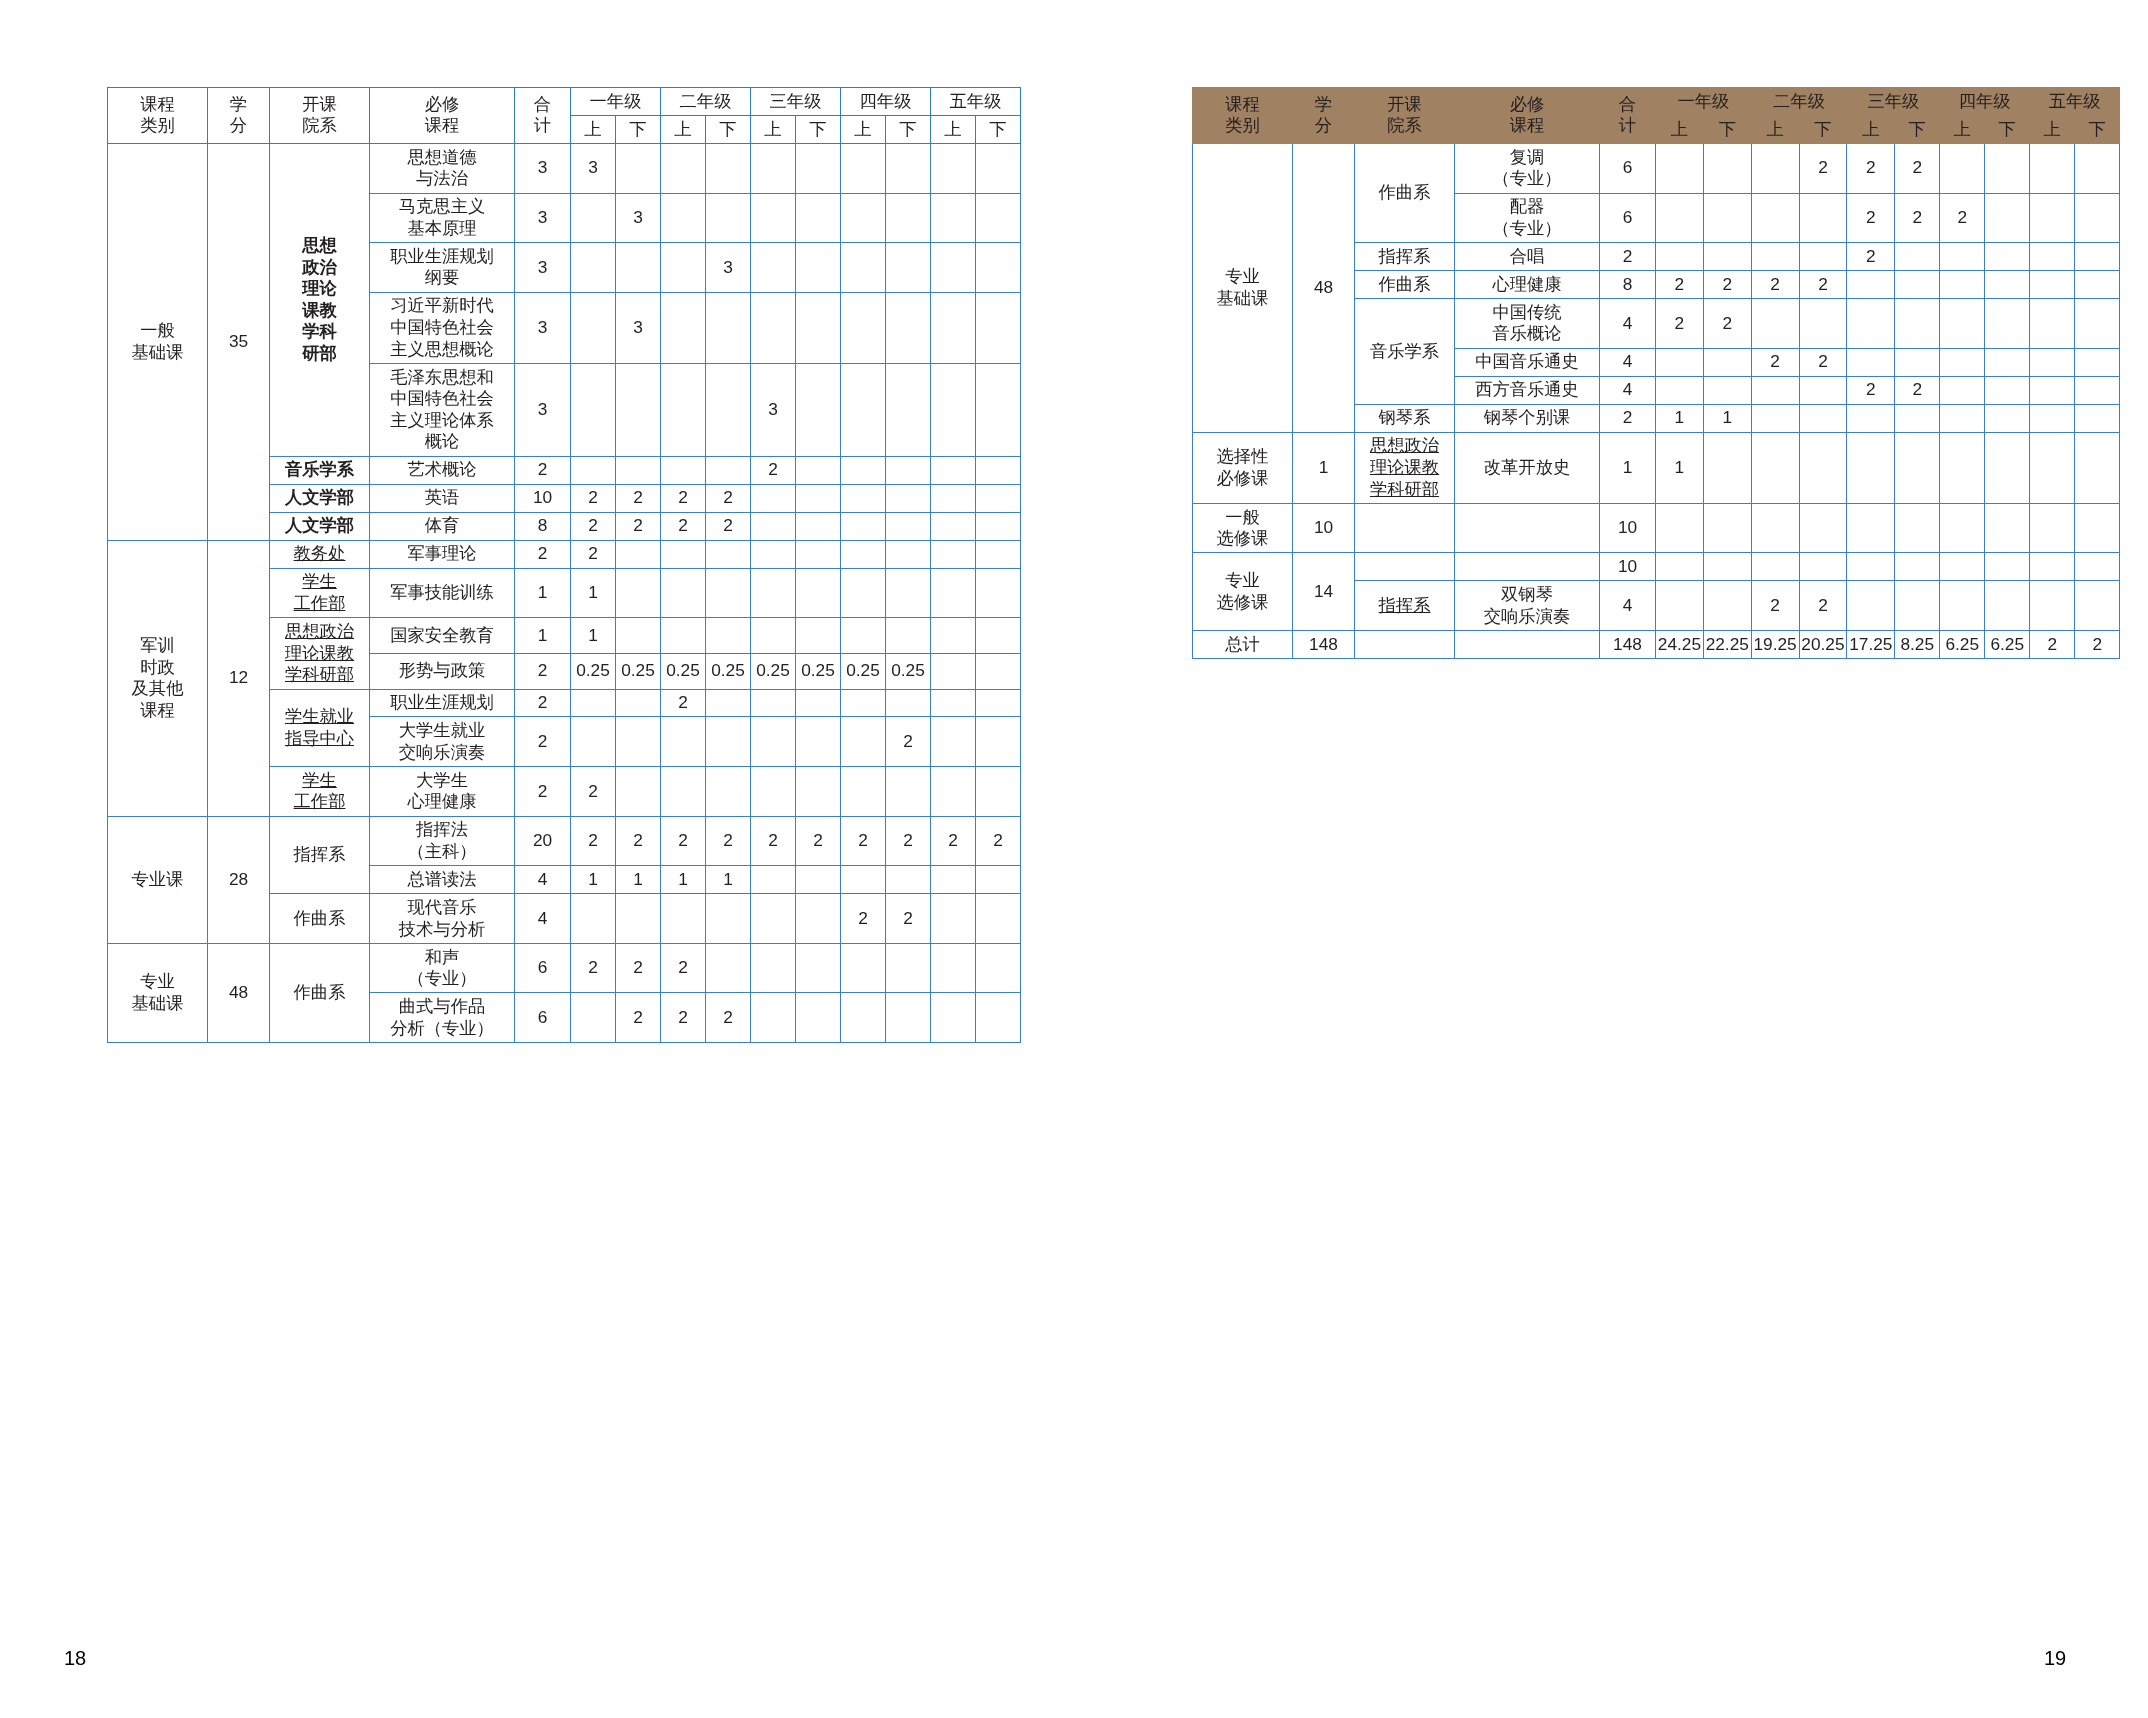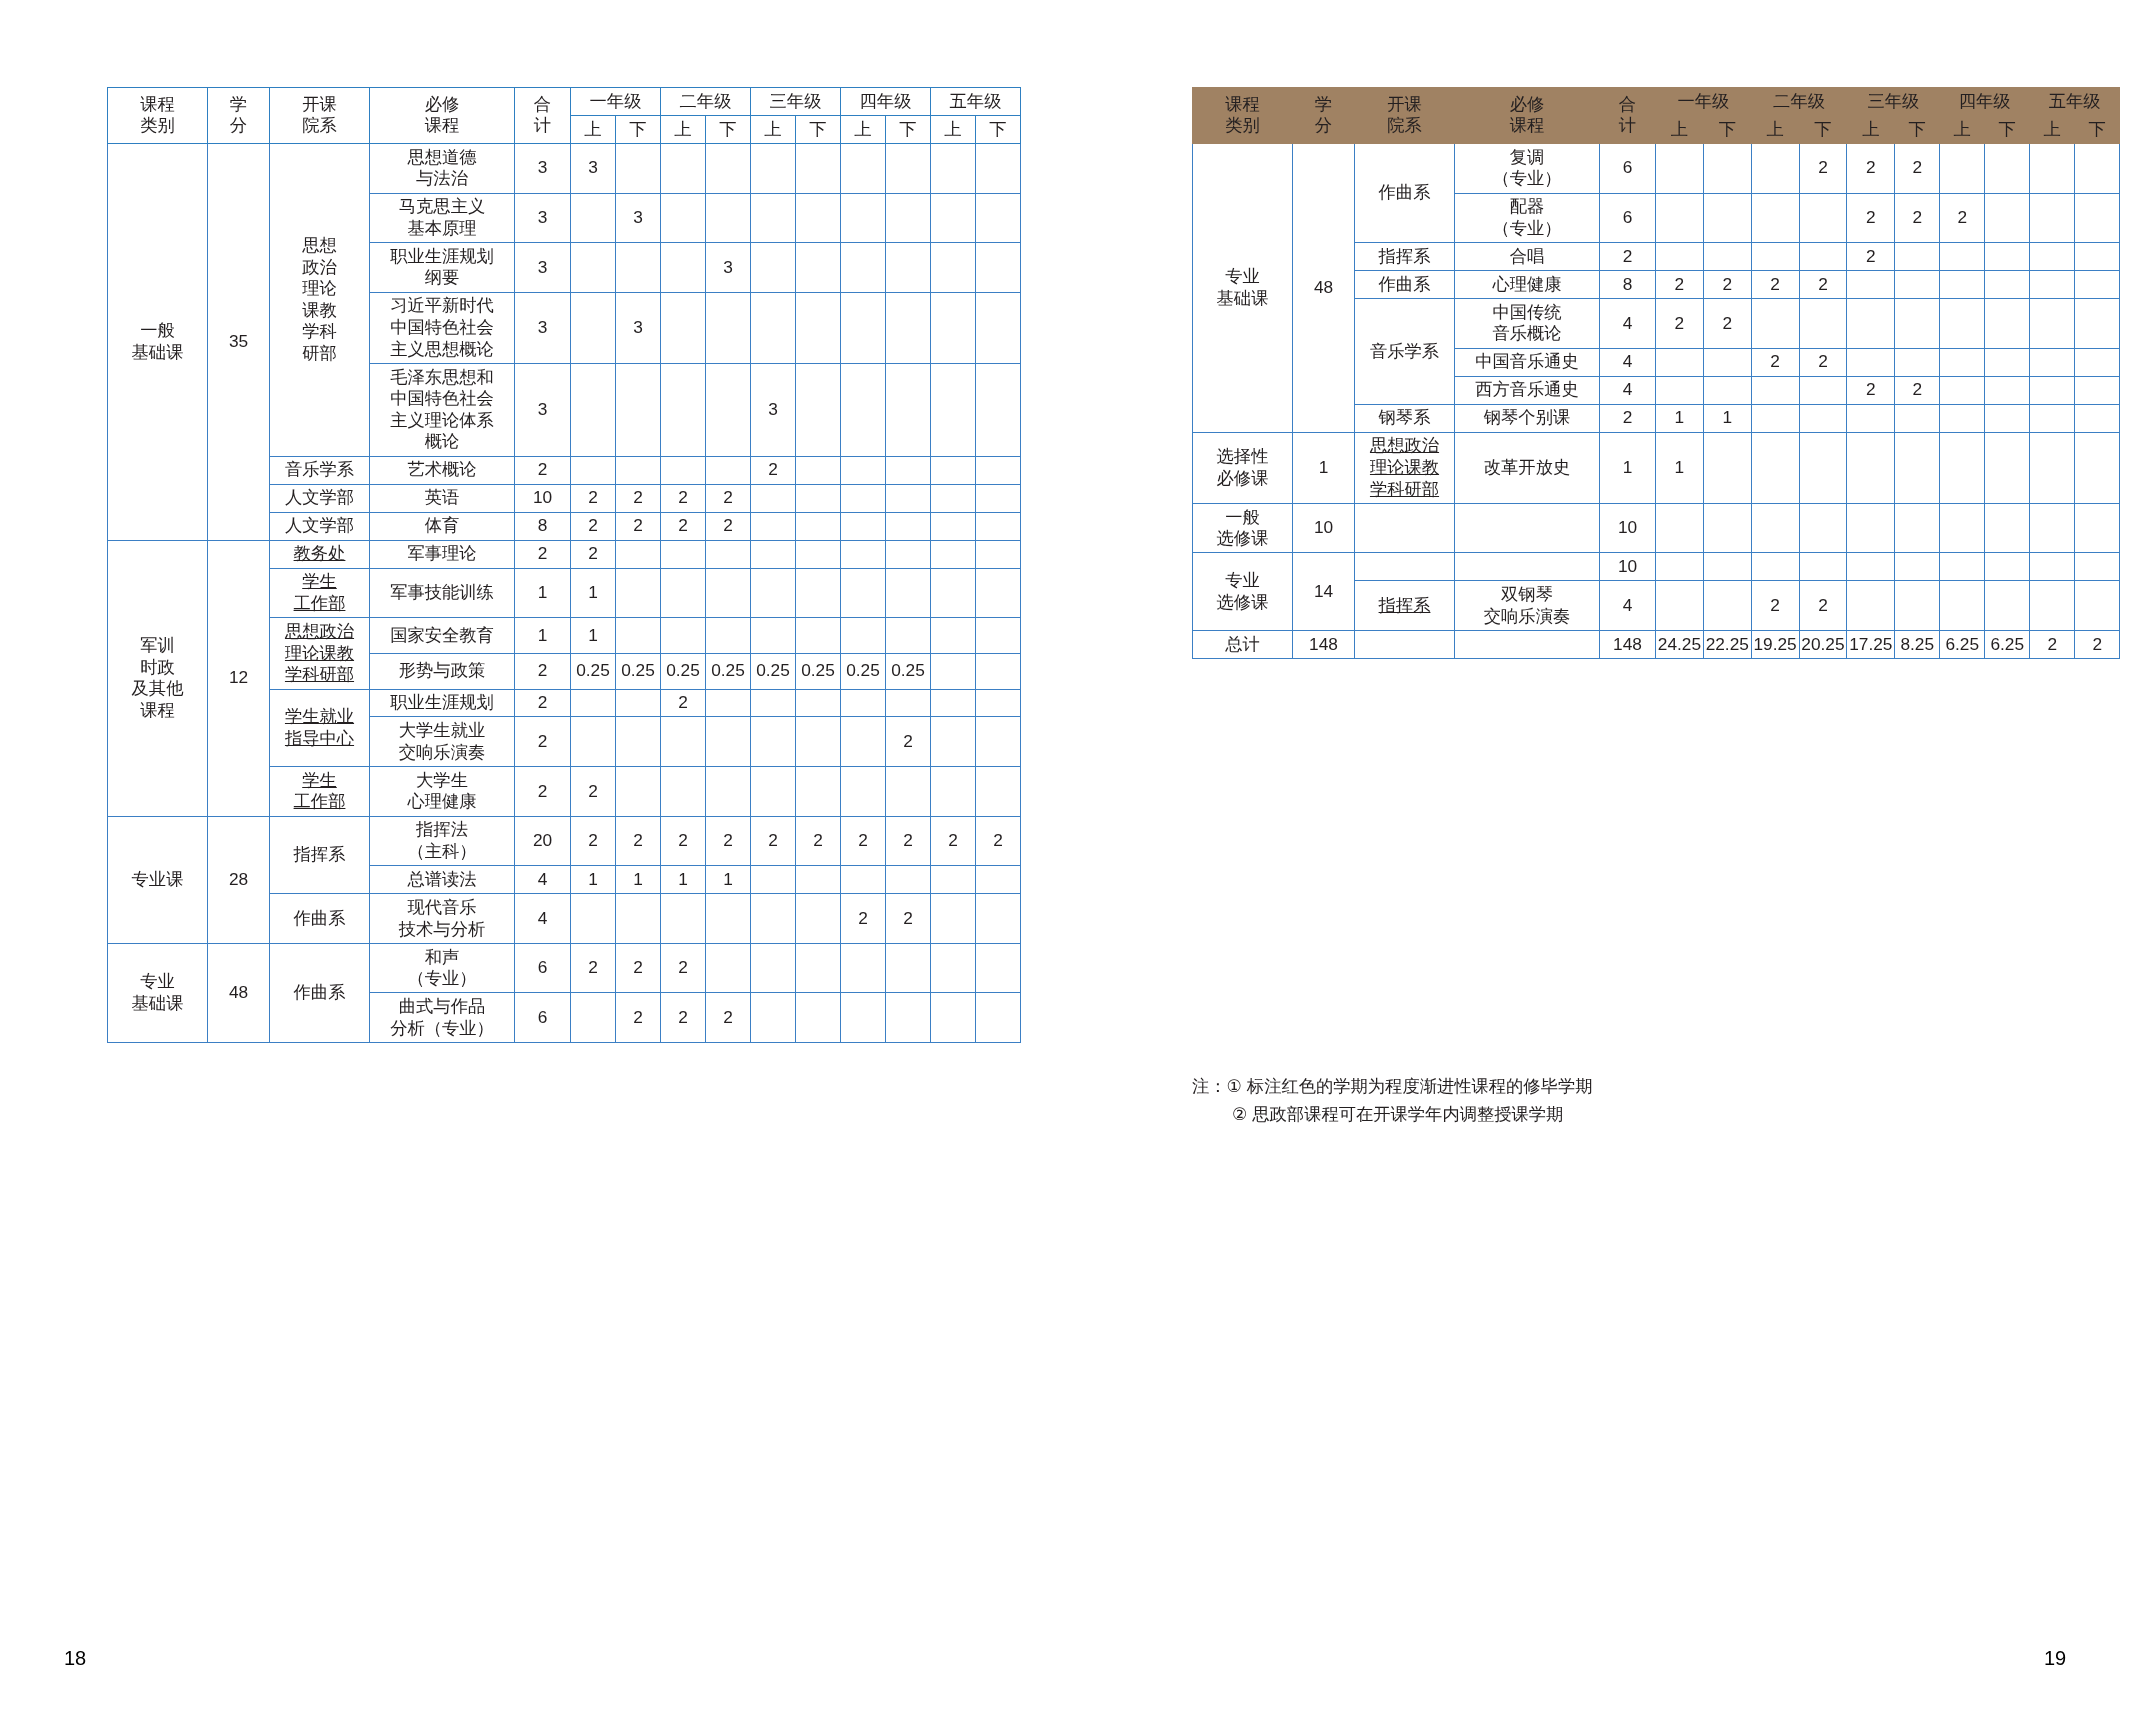--- a/index.html
+++ b/index.html
@@ -35,21 +35,21 @@
     border:0.9px solid #2e7fc1 !important;
   }
   .hdr.brown{background:#a08263;border:0.9px solid #a08263 !important;}
 
   .blue-border td{border:0.9px solid #3b7fc4;}
   .brown-border td{border:0.9px solid #b09272;}
   .gray-border td{border:0.9px solid #9d9d9d;}
 
   
   .cat-blue{background:#e9f6fb;color:#1a6fb0;}
-  .dept-blue{background:#e9f6fb;color:#1a6fb0;}
+  .dept-blue{background:#e9f6fb;color:#1a6fb0;font-weight:bold;}
   .course-blue{background:#e9f6fb;color:#1a6fb0;}
   .cat-gray{background:#e0e0e0;}
   .dept-gray{background:#ededed;text-decoration:underline;}
   .course-gray{background:#f2f2f2;}
   .cell-gray{background:#f2f2f2;}
   .cat-brown{background:#f4efe8;color:#8a6a46;}
   .dept-brown{background:#faf7f3;color:#8a6a46;}
   .course-brown{background:#faf7f3;color:#8a6a46;}
   .red{color:#e8262a;}
   .small{font-size:15.5px;}
@@ -864,23 +864,17 @@
           <td class="cell-gray small">17.25</td>
           <td class="cell-gray small">8.25</td>
           <td class="cell-gray small">6.25</td>
           <td class="cell-gray small">6.25</td>
           <td class="cell-gray small">2</td>
           <td class="cell-gray small">2</td>
         </tr>
       </tbody>
   </table>
 
-  <div class="note" id="note-right">
-    <div class="ln">
-      <span>注：</span><span>① 标注红色的学期为程度渐进性课程的修毕学期</span>
-    </div>
-    <div class="ln ind">② 思政部课程可在开课学年内调整授课学期</div>
-  </div>
 
   <div class="page-num" id="page-left-num">18</div>
   <div class="page-num" id="page-right-num">19</div>
 </div>
 
 
 </body></html>

